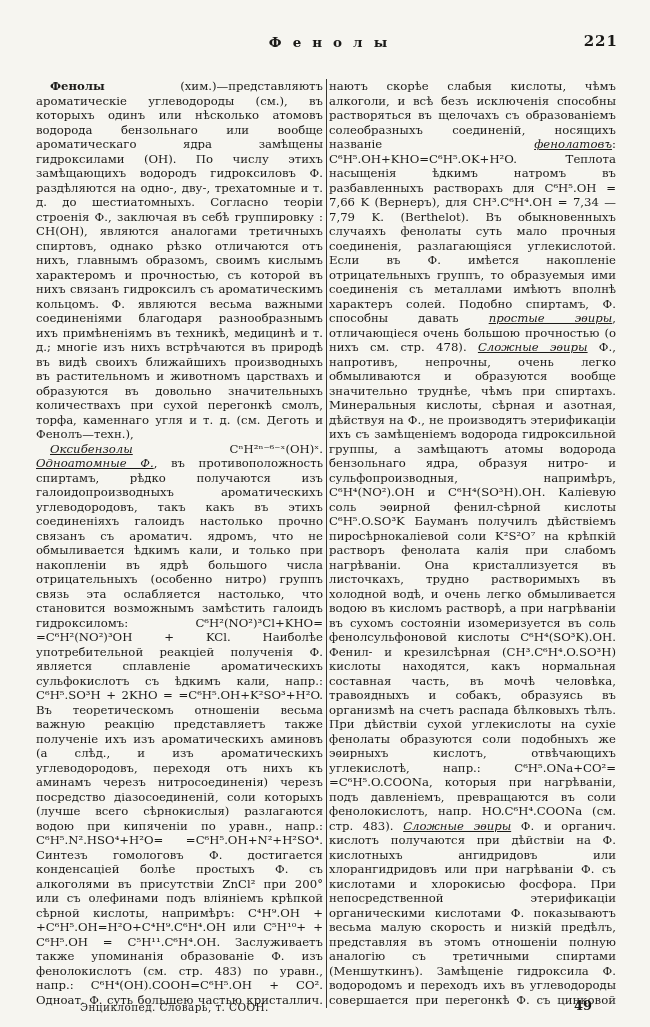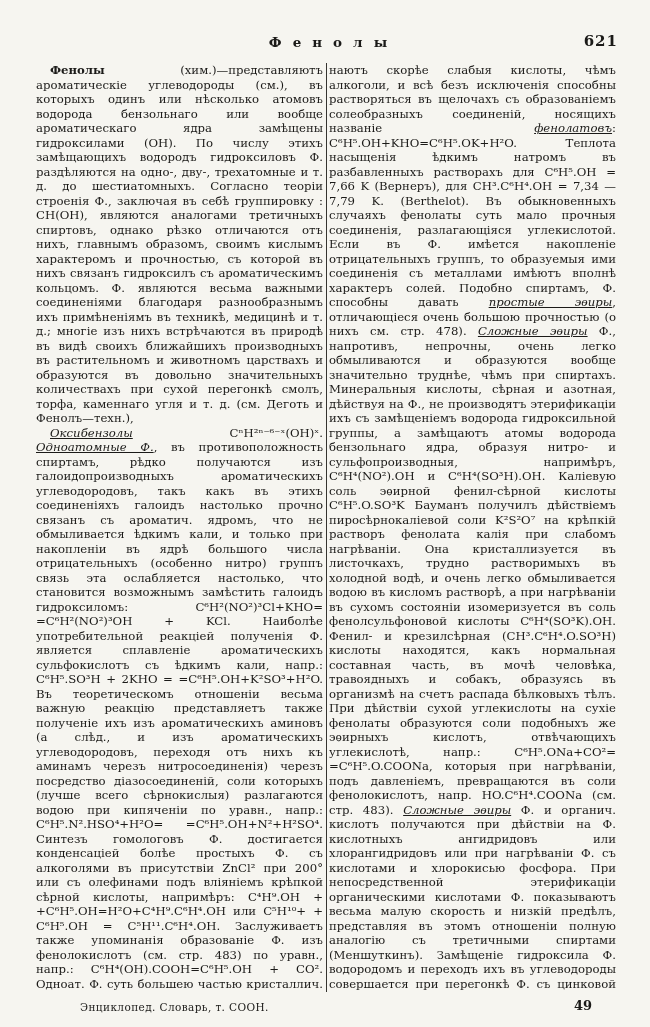--- a/index.html
+++ b/index.html
@@ -9,21 +9,21 @@
     font-family:"DejaVu Serif","DejaVu Sans",serif;
   }
   
   .header{position:absolute;top:32px;left:36px;right:30px;height:22px;}
   .running-title{
     position:absolute;left:0;right:0;top:2px;text-align:center;
     font-size:13.5px;font-weight:700;letter-spacing:11px;text-indent:11px;
   }
   .page-number{position:absolute;right:2px;top:0;font-size:15px;font-weight:700;letter-spacing:1px;}
   
-  .text-block{position:absolute;top:63px;left:36px;width:580px;height:929px;display:flex;}
+  .text-block{position:absolute;top:79px;left:36px;width:580px;height:929px;display:flex;}
   .column{
     width:287px;height:100%;overflow:hidden;
     text-align:justify;font-size:11.7px;line-height:14.5px;
     word-spacing:0.3px;
   }
   .column p{margin:0;padding:0;}
   .column p.indent{text-indent:14px;}
   .column-rule{width:0;border-left:1px solid #35332f;margin:0 2px 0 3px;height:100%;}
   .bold{font-weight:700;}
   .italic{font-style:italic;text-decoration:underline;}
@@ -32,21 +32,21 @@
   .imprint{position:absolute;left:44px;top:3px;font-size:10.5px;letter-spacing:0.4px;}
   .sheet-number{position:absolute;right:24px;top:0;font-size:13px;font-weight:700;}
 </style>
 </head>
 <body>
 
 <div class="page">
 
   <div class="header">
     <span class="running-title">Фенолы</span>
-    <span class="page-number">621</span>
+    <span class="page-number">221</span>
   </div>
 
   <div class="text-block">
     <div class="column">
         <p class="indent"><span class="bold">Фенолы</span><span> (хим.)—представляютъ ароматическіе углеводороды (см.), въ которыхъ одинъ или нѣсколько атомовъ водорода бензольнаго или вообще ароматическаго ядра замѣщены гидроксилами (ОН). По числу этихъ замѣщающихъ водородъ гидроксиловъ Ф. раздѣляются на одно-, дву-, трехатомные и т. д. до шестиатомныхъ. Согласно теоріи строенія Ф., заключая въ себѣ группировку : СН(ОН), являются аналогами третичныхъ спиртовъ, однако рѣзко отличаются отъ нихъ, главнымъ образомъ, своимъ кислымъ характеромъ и прочностью, съ которой въ нихъ связанъ гидроксилъ съ ароматическимъ кольцомъ. Ф. являются весьма важными соединеніями благодаря разнообразнымъ ихъ примѣненіямъ въ техникѣ, медицинѣ и т. д.; многіе изъ нихъ встрѣчаются въ природѣ въ видѣ своихъ ближайшихъ производныхъ въ растительномъ и животномъ царствахъ и образуются въ довольно значительныхъ количествахъ при сухой перегонкѣ смолъ, торфа, каменнаго угля и т. д. (см. Деготь и Фенолъ—техн.),</span></p>
         <p class="indent"><span class="italic">Оксибензолы</span><span> CⁿH²ⁿ⁻⁶⁻ˣ(OH)ˣ. </span><span class="italic">Одноатомные Ф.</span><span>, въ противоположность спиртамъ, рѣдко получаются изъ галоидопроизводныхъ ароматическихъ углеводородовъ, такъ какъ въ этихъ соединеніяхъ галоидъ настолько прочно связанъ съ ароматич. ядромъ, что не обмыливается ѣдкимъ кали, и только при накопленіи въ ядрѣ большого числа отрицательныхъ (особенно нитро) группъ связь эта ослабляется настолько, что становится возможнымъ замѣстить галоидъ гидроксиломъ: C⁶H²(NO²)³Cl+KHO= =C⁶H²(NO²)³OH + KCl. Наиболѣе употребительной реакціей полученія Ф. является сплавленіе ароматическихъ сульфокислотъ съ ѣдкимъ кали, напр.: C⁶H⁵.SO³H + 2KHO = =C⁶H⁵.OH+K²SO³+H²O. Въ теоретическомъ отношеніи весьма важную реакцію представляетъ также полученіе ихъ изъ ароматическихъ аминовъ (а слѣд., и изъ ароматическихъ углеводородовъ, переходя отъ нихъ къ аминамъ черезъ нитросоединенія) черезъ посредство діазосоединеній, соли которыхъ (лучше всего сѣрнокислыя) разлагаются водою при кипяченіи по уравн., напр.: C⁶H⁵.N².HSO⁴+H²O= =C⁶H⁵.OH+N²+H²SO⁴. Синтезъ гомологовъ Ф. достигается конденсаціей болѣе простыхъ Ф. съ алкоголями въ присутствіи ZnCl² при 200° или съ олефинами подъ вліяніемъ крѣпкой сѣрной кислоты, напримѣръ: C⁴H⁹.OH + +C⁶H⁵.OH=H²O+C⁴H⁹.C⁶H⁴.OH или C⁵H¹⁰+ + C⁶H⁵.OH = C⁵H¹¹.C⁶H⁴.OH. Заслуживаетъ также упоминанія образованіе Ф. изъ фенолокислотъ (см. стр. 483) по уравн., напр.: C⁶H⁴(OH).COOH=C⁶H⁵.OH + CO². Одноат. Ф. суть большею частью кристаллич. вещества, болѣе или менѣе легкоплавкія, способныя перегоняться безъ разложенія и легко летучія съ парами воды. Они безцвѣтны, обладаютъ сильнымъ своеобразнымъ запахомъ, большею частью ядовиты и дѣйствуютъ антисептически; низшіе гомологи растворимы въ водѣ, но съ возрастаніемъ частичнаго вѣса растворимость очень быстро падаетъ; въ спиртѣ, эѳирѣ и углеводородахъ всѣ большею частью растворимы весьма легко. По своему химическому характеру Ф. напоми-</span></p>
       </div>
     <div class="column-rule"></div>
     <div class="column">
         <p><span>наютъ скорѣе слабыя кислоты, чѣмъ алкоголи, и всѣ безъ исключенія способны растворяться въ щелочахъ съ образованіемъ солеобразныхъ соединеній, носящихъ названіе </span><span class="italic">фенолатовъ</span><span>: C⁶H⁵.OH+KHO=C⁶H⁵.OK+H²O. Теплота насыщенія ѣдкимъ натромъ въ разбавленныхъ растворахъ для C⁶H⁵.OH = 7,66 K (Вернеръ), для CH³.C⁶H⁴.OH = 7,34 — 7,79 K. (Berthelot). Въ обыкновенныхъ случаяхъ фенолаты суть мало прочныя соединенія, разлагающіяся углекислотой. Если въ Ф. имѣется накопленіе отрицательныхъ группъ, то образуемыя ими соединенія съ металлами имѣютъ вполнѣ характеръ солей. Подобно спиртамъ, Ф. способны давать </span><span class="italic">простые эѳиры</span><span>, отличающіеся очень большою прочностью (о нихъ см. стр. 478). </span><span class="italic">Сложные эѳиры</span><span> Ф., напротивъ, непрочны, очень легко обмыливаются и образуются вообще значительно труднѣе, чѣмъ при спиртахъ. Минеральныя кислоты, сѣрная и азотная, дѣйствуя на Ф., не производятъ этерификаціи ихъ съ замѣщеніемъ водорода гидроксильной группы, а замѣщаютъ атомы водорода бензольнаго ядра, образуя нитро- и сульфопроизводныя, напримѣръ, C⁶H⁴(NO²).OH и C⁶H⁴(SO³H).OH. Каліевую соль эѳирной фенил-сѣрной кислоты C⁶H⁵.O.SO³K Бауманъ получилъ дѣйствіемъ пиросѣрнокаліевой соли K²S²O⁷ на крѣпкій растворъ фенолата калія при слабомъ нагрѣваніи. Она кристаллизуется въ листочкахъ, трудно растворимыхъ въ холодной водѣ, и очень легко обмыливается водою въ кисломъ растворѣ, а при нагрѣваніи въ сухомъ состояніи изомеризуется въ соль фенолсульфоновой кислоты C⁶H⁴(SO³K).OH. Фенил- и крезилсѣрная (CH³.C⁶H⁴.O.SO³H) кислоты находятся, какъ нормальная составная часть, въ мочѣ человѣка, травоядныхъ и собакъ, образуясь въ организмѣ на счетъ распада бѣлковыхъ тѣлъ. При дѣйствіи сухой углекислоты на сухіе фенолаты образуются соли подобныхъ же эѳирныхъ кислотъ, отвѣчающихъ углекислотѣ, напр.: C⁶H⁵.ONa+CO²= =C⁶H⁵.O.COONa, которыя при нагрѣваніи, подъ давленіемъ, превращаются въ соли фенолокислотъ, напр. HO.C⁶H⁴.COONa (см. стр. 483). </span><span class="italic">Сложные эѳиры</span><span> Ф. и органич. кислотъ получаются при дѣйствіи на Ф. кислотныхъ ангидридовъ или хлорангидридовъ или при нагрѣваніи Ф. съ кислотами и хлорокисью фосфора. При непосредственной этерификаціи органическими кислотами Ф. показываютъ весьма малую скорость и низкій предѣлъ, представляя въ этомъ отношеніи полную аналогію съ третичными спиртами (Меншуткинъ). Замѣщеніе гидроксила Ф. водородомъ и переходъ ихъ въ углеводороды совершается при перегонкѣ Ф. съ цинковой пылью. Замѣщеніе его галоидами можетъ происходить при дѣйствіи PCl⁵ или PBr⁵ и совершается легче для нитрофеноловъ (см. ниже). Амидо-группою можно замѣстить ОН въ Ф. непосредственнымъ дѣйствіемъ NH³ въ присутствіи ZnCl², но лишь при высокой темп. (250—350°) и подъ давленіемъ (см. Фениламины). При дѣйствіи галоидовъ, азотной и сѣрной кислотъ—Ф. особенно легко замѣщаютъ водороды своего бензольнаго кольца на соотвѣтствующіе отрицательные радикалы (см. ниже:</span></p>

